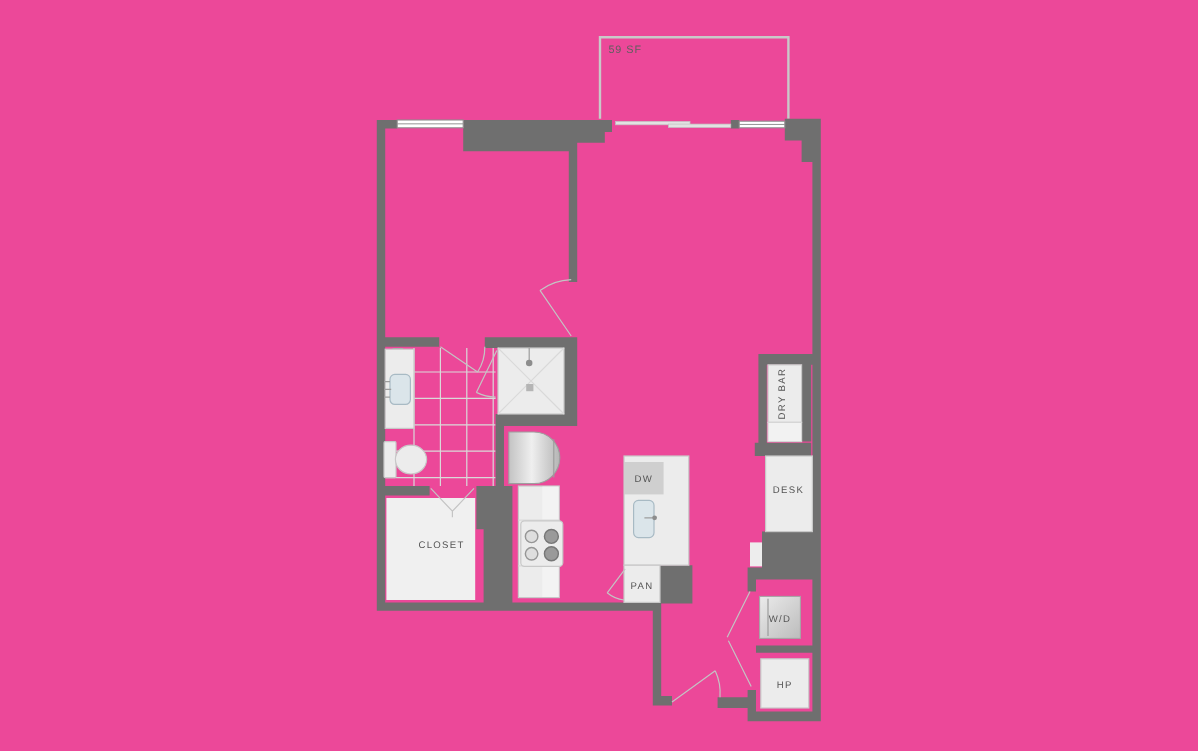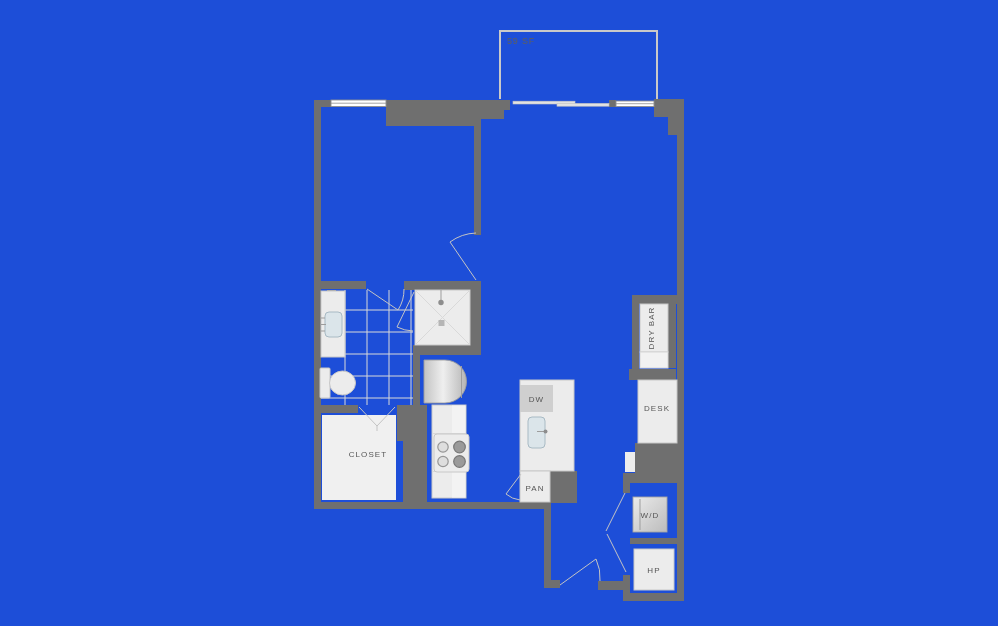--- a/index.html
+++ b/index.html
@@ -1,16 +1,16 @@
 <!DOCTYPE html>
 <html style="--c-wall: #6f6f6f; --c-fixture_fill: #ececec; --c-fixture_stroke: #c8c8c8; --c-label: #555555; --c-balcony_outline: #c9c9c9; --c-tile_line: #d9d9d9; --c-door_swing: #c4c4c4; --c-sink_fill: #dbe5ea;"><head>
 <meta charset="utf-8">
 <style>
   html,body{margin:0;padding:0;background:#ffffff;}
-  .stage{position:relative;width:998px;height:626px;background:#1d4ed8;overflow:hidden;
+  .stage{position:relative;width:998px;height:626px;background:#ec4899;overflow:hidden;
          font-family:"Liberation Sans",sans-serif;}
   svg{display:block;}
   .wall{fill:var(--c-wall,#6f6f6f);}
   .fix{fill:var(--c-fixture_fill,#ececec);stroke:var(--c-fixture_stroke,#c8c8c8);stroke-width:1;}
   .fix-light{fill:#f2f2f2;stroke:#d6d6d6;stroke-width:1;}
   .floorpatch{fill:#f0f0f0;}
   .nichepatch{fill:#ededed;}
   .dwbox{fill:#cfcfcf;}
   .sinkfix{fill:var(--c-sink_fill,#dbe5ea);stroke:#a8bac4;stroke-width:1;}
   .tile{stroke:var(--c-tile_line,#d9d9d9);stroke-width:1;}

